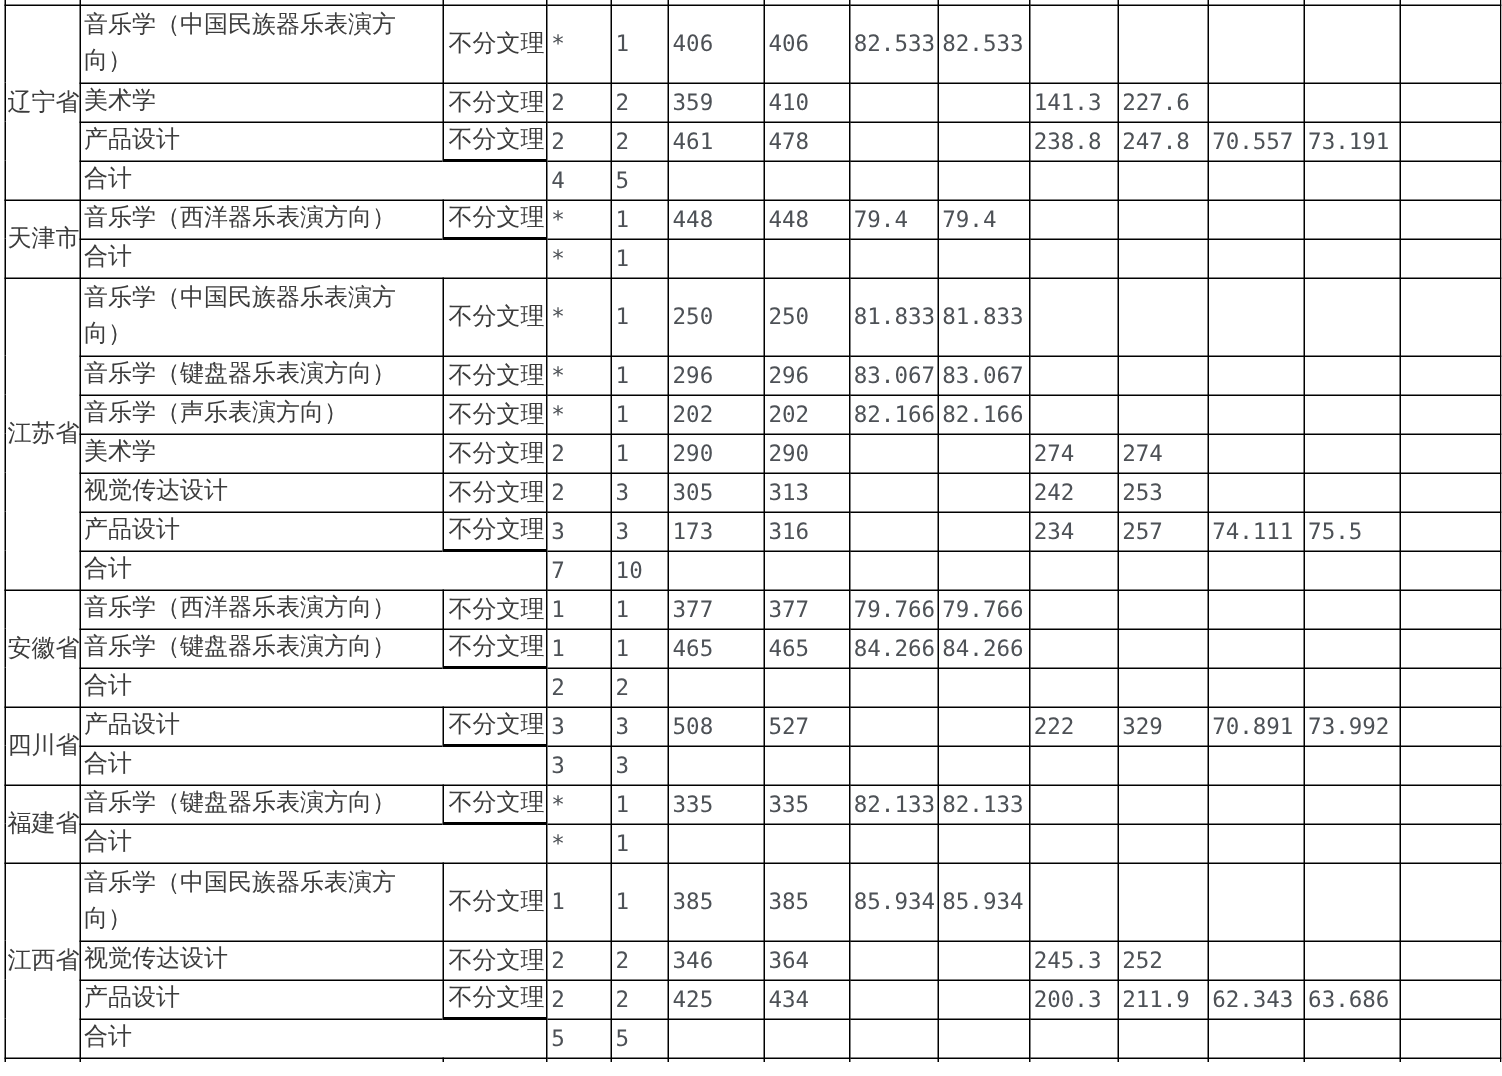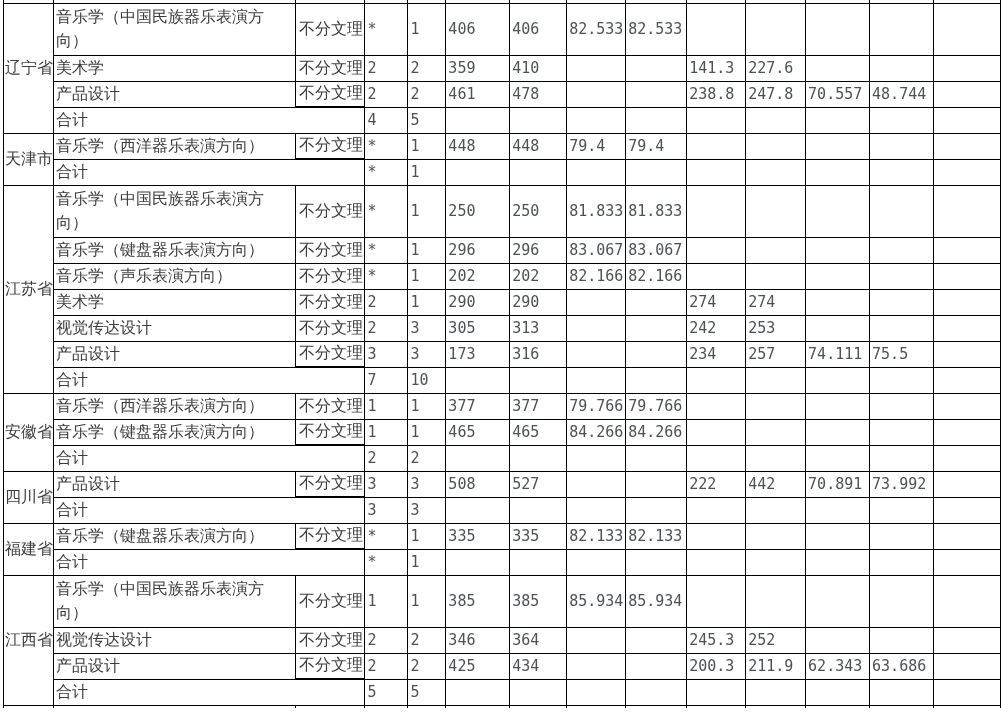--- a/index.html
+++ b/index.html
@@ -137,21 +137,21 @@
           <td class="wenli thick">不分文理</td>
           <td class="val">2</td>
           <td class="val">2</td>
           <td class="val">461</td>
           <td class="val">478</td>
           <td class="val"></td>
           <td class="val"></td>
           <td class="val">238.8</td>
           <td class="val">247.8</td>
           <td class="val">70.557</td>
-          <td class="val">48.744</td>
+          <td class="val">73.191</td>
           <td class="val"></td>
         </tr>
         <tr style="height: 26px;">
           <td class="major" colspan="2">合计</td>
           <td class="val">4</td>
           <td class="val">5</td>
           <td class="val"></td>
           <td class="val"></td>
           <td class="val"></td>
           <td class="val"></td>
@@ -345,21 +345,21 @@
           <td class="province" rowspan="2">四川省</td>
           <td class="major">产品设计</td>
           <td class="wenli thick">不分文理</td>
           <td class="val">3</td>
           <td class="val">3</td>
           <td class="val">508</td>
           <td class="val">527</td>
           <td class="val"></td>
           <td class="val"></td>
           <td class="val">222</td>
-          <td class="val">442</td>
+          <td class="val">329</td>
           <td class="val">70.891</td>
           <td class="val">73.992</td>
           <td class="val"></td>
         </tr>
         <tr style="height: 26px;">
           <td class="major" colspan="2">合计</td>
           <td class="val">3</td>
           <td class="val">3</td>
           <td class="val"></td>
           <td class="val"></td>

